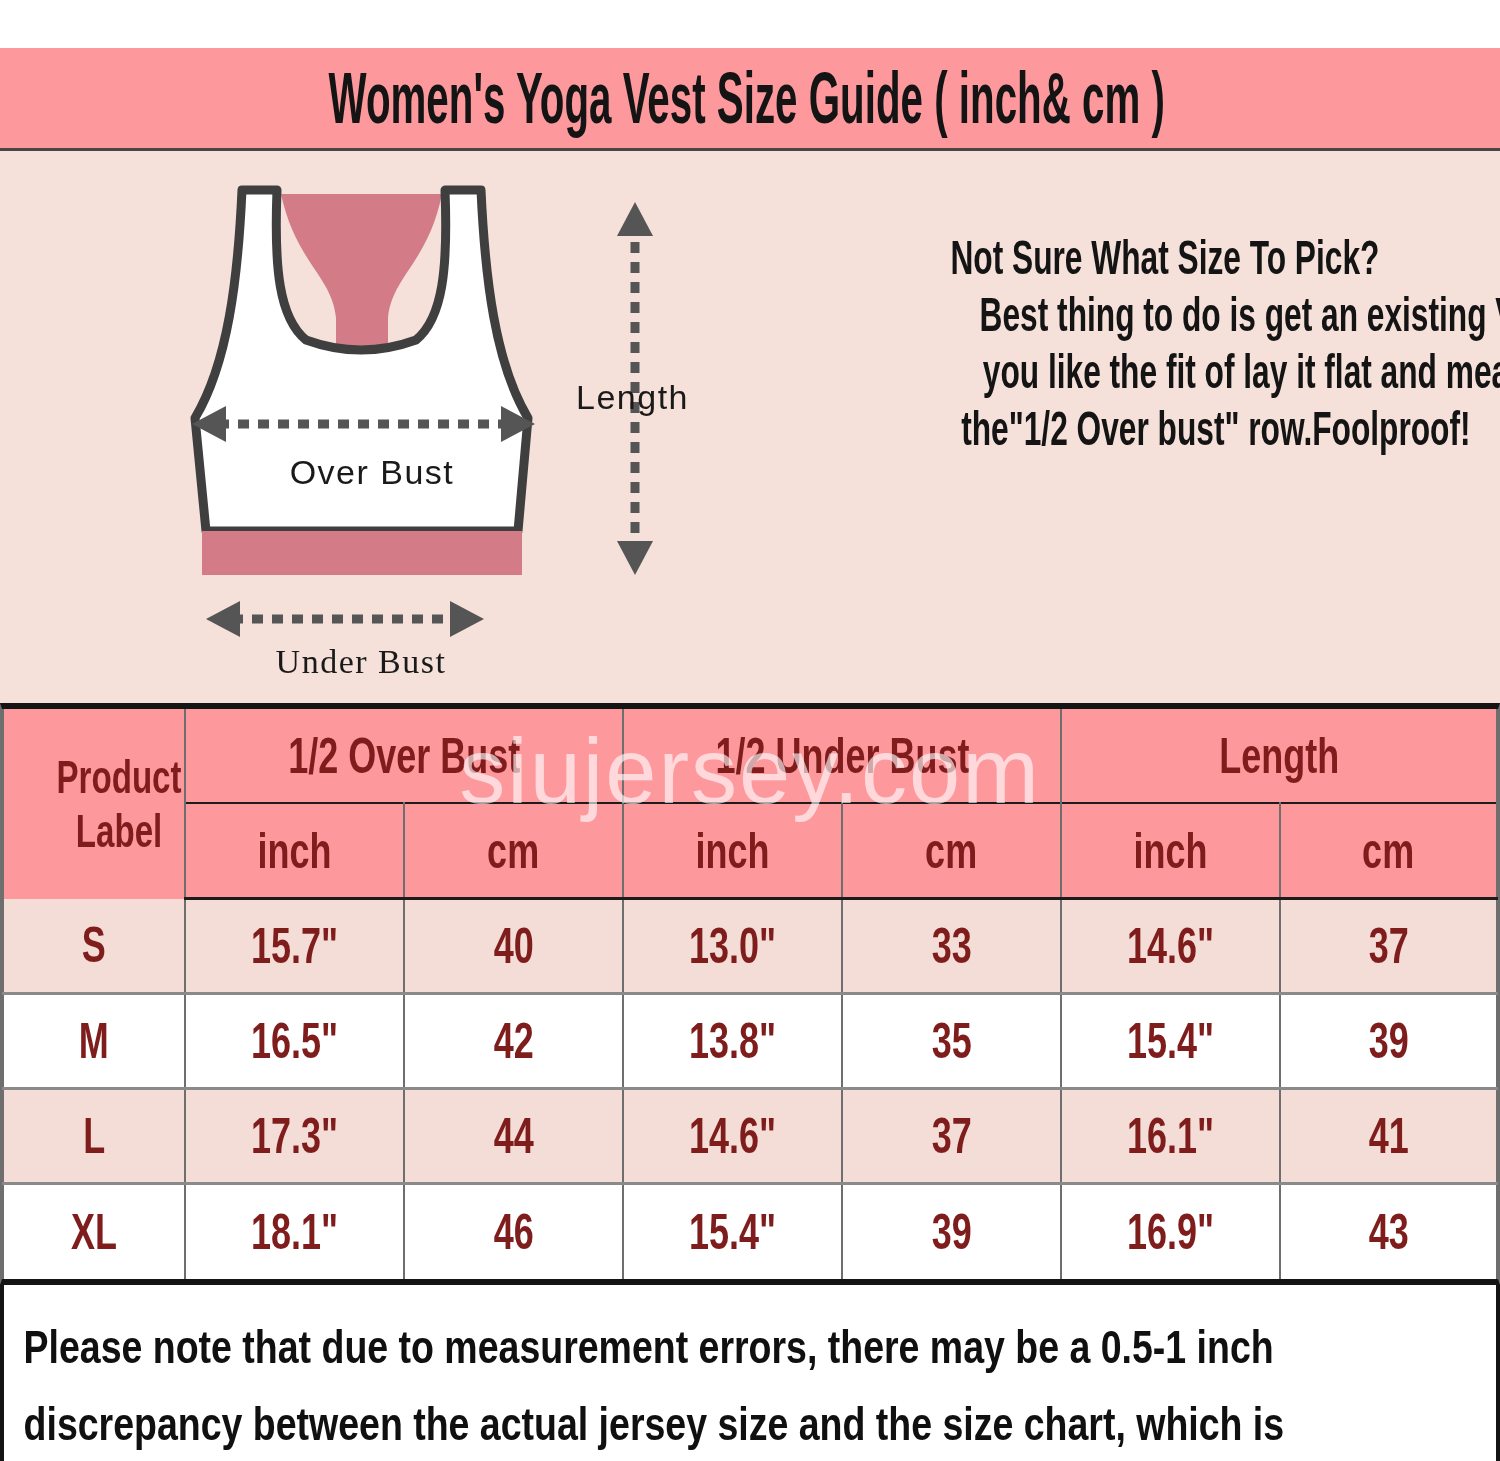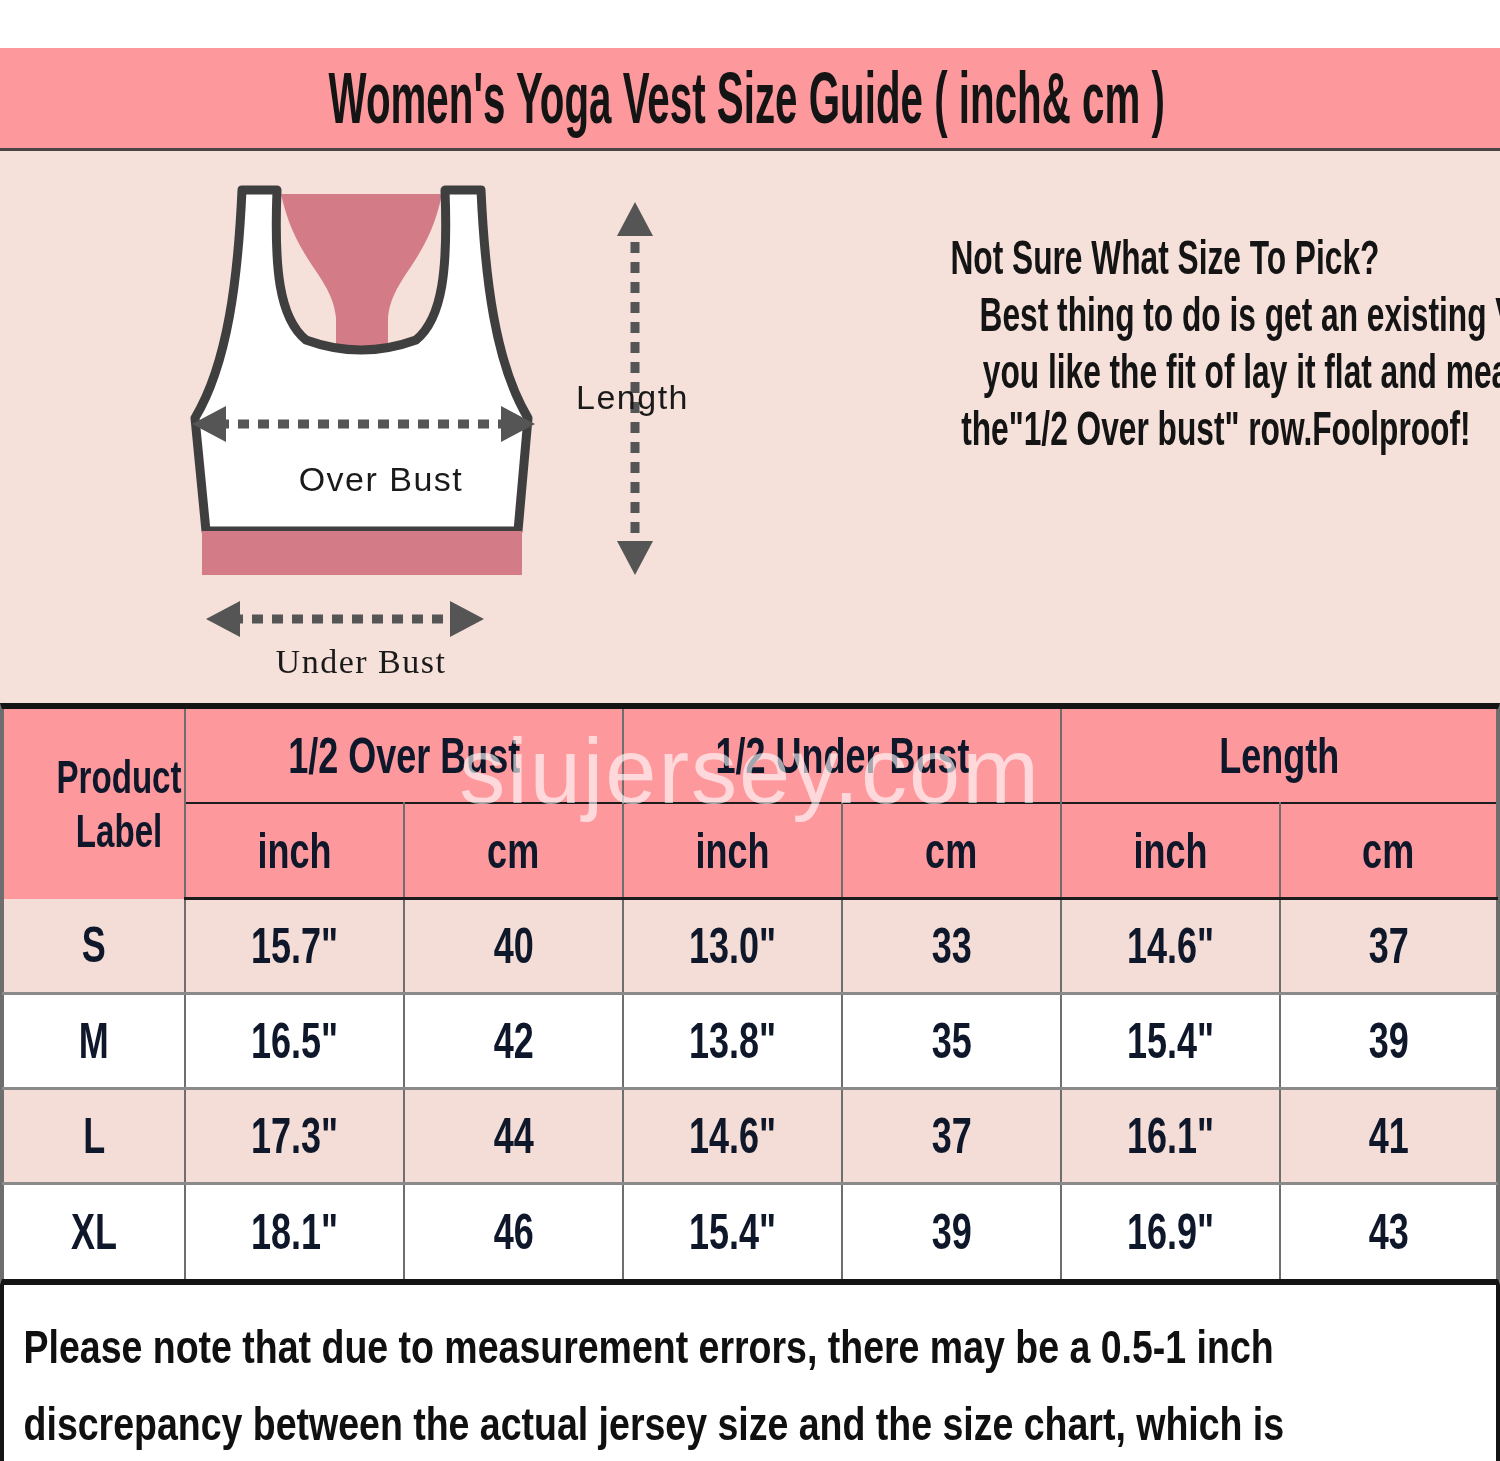--- a/index.html
+++ b/index.html
@@ -21,21 +21,21 @@
   .titlebar h1 { margin:0; font-size:72px; font-weight:bold; letter-spacing:0px; }
   .titlebar h1 .cx { transform:scaleX(0.56); }
 
   
   .upper { position:relative; height:552px; background:var(--paper,#F5E1DA); }
   .vest-svg { position:absolute; left:140px; top:17px; width:560px; height:540px; }
   .diagram-label {
     position:absolute; font-size:34px; color:#1a1a1a; letter-spacing:1.5px;
     text-align:center; font-weight:normal;
   }
-  .lbl-overbust  { left:231px; top:302px; width:300px;margin-top:7px; }
+  .lbl-overbust  { left:222px; top:302px; width:300px; }
   .lbl-underbust { left:211px; top:492px; width:300px;font-family:Liberation Serif, serif; }
   .lbl-length    { left:576px; top:227px; width:200px; text-align:left; }
 
   .advice {
     position:absolute; left:830px; top:78px; width:670px;
     text-align:center; font-weight:bold; font-size:48px; line-height:57px;
   }
   .advice .line { display:block; }
   .advice .cx { transform:scaleX(0.66); }
 
@@ -43,21 +43,21 @@
   .table-wrap {
     position:relative;
     border-top:6px solid #141414; border-bottom:6px solid #141414;
     border-left:2px solid #6e6e6e; border-right:2px solid #6e6e6e;
     width:1496px;
   }
   table.size-table { width:1496px; border-collapse:collapse; table-layout:fixed; background:#ffffff; }
   .size-table th, .size-table td {
     border-left:2px solid #6e6e6e; border-right:2px solid #6e6e6e;
     text-align:center; vertical-align:middle; padding:0;
-    font-weight:bold; font-size:50px; color:#0f172a;
+    font-weight:bold; font-size:50px; color:#7f1d1d;
   }
   .size-table thead th { background:var(--salmon,#FD999D); }
   .size-table .group-row th { height:93px; }
   .size-table .unit-row th  { height:93px; border-top:2px solid #1c1c1c; border-bottom:3px solid #1c1c1c;text-decoration:underline; }
   .size-table tbody tr { height:95px; }
   .size-table tbody tr + tr td { border-top:3px solid #8a8a8a; }
   .size-table tbody tr.alt td { background:var(--rowpink,#F3DDD6); }
   .size-table th.corner { font-size:46px; line-height:54px; }
   .size-table th.corner .cx-block { width:230px; transform:scaleX(0.72); }
   .size-table th .cx { transform:scaleX(0.72); }

